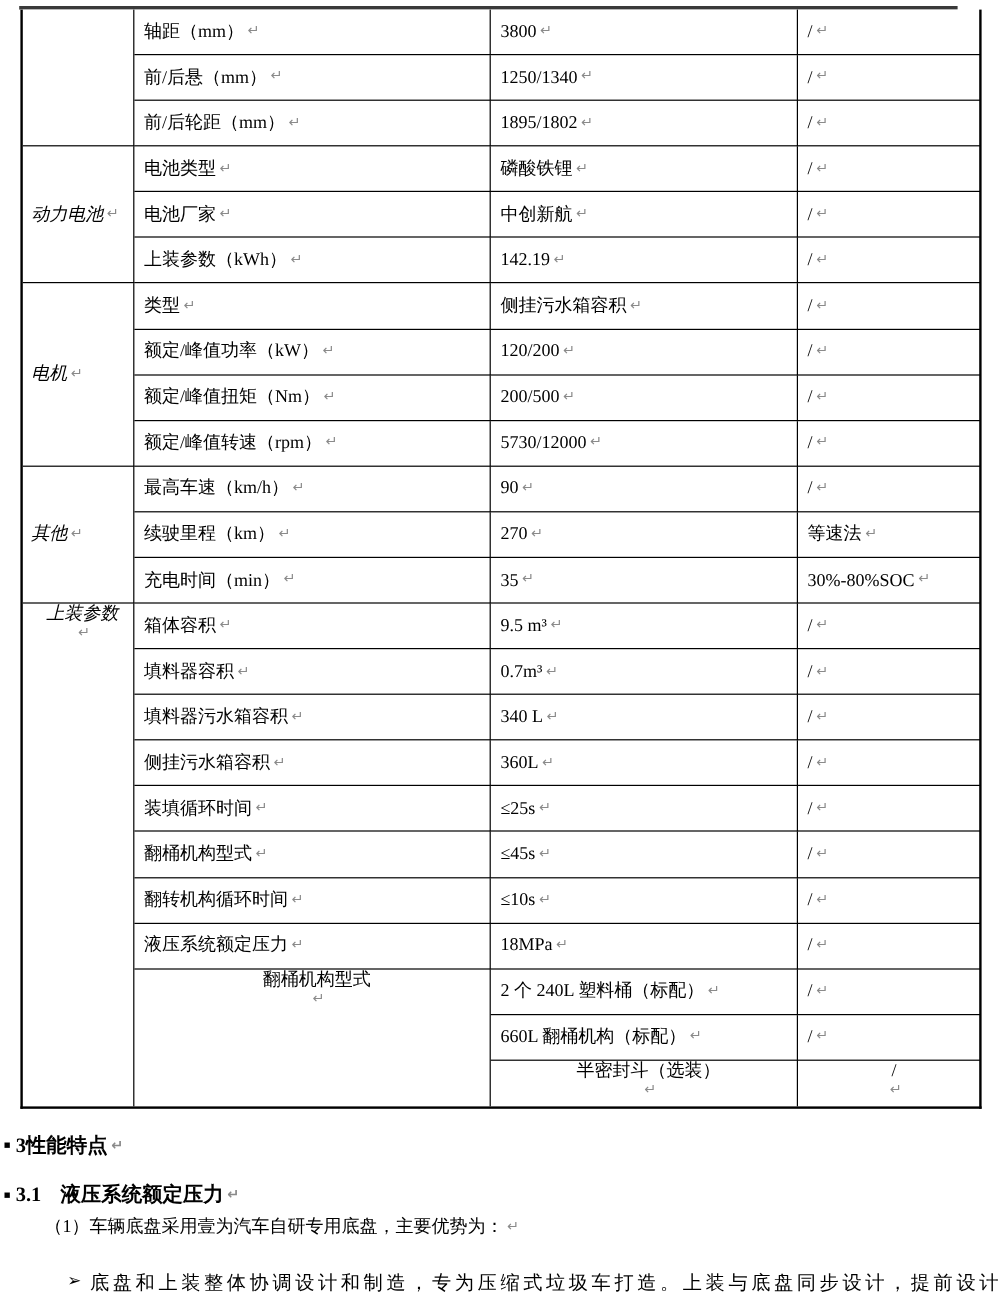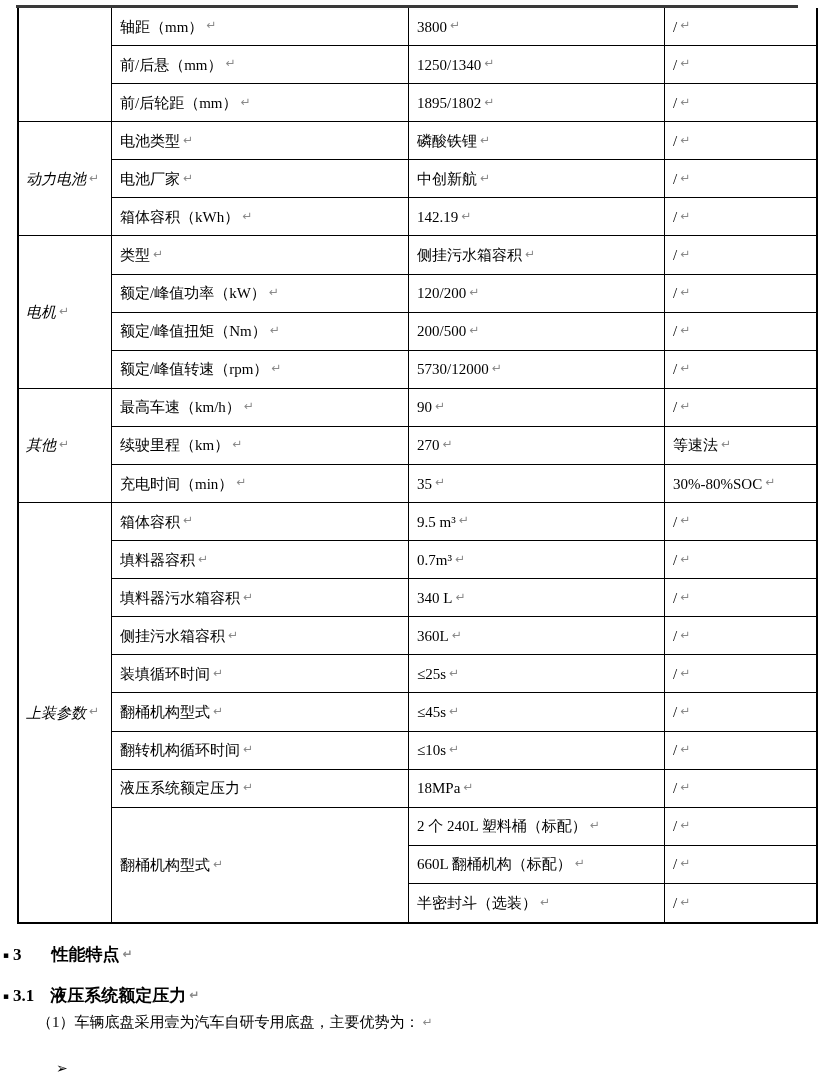--- a/index.html
+++ b/index.html
@@ -20,32 +20,32 @@
     border-left:2px solid #000; border-right:2px solid #000; border-bottom:2px solid #000;
     background:#fff;
   }
   .cell {
     border-right:1px solid #000; border-bottom:1px solid #000;
     display:flex; align-items:center; padding-left:8px;
     font-size:15px; line-height:1.2; white-space:nowrap; overflow:hidden;
   }
   .cat { padding-left:7px;font-style:italic; }
   .br0 { border-right:none; }
-  .bb0 { border-bottom:none; }
+  .bb0 { border-bottom:none;flex-direction:column; }
   .mk {
     color:#8a8a8a; font-size:12px; margin-left:3px; position:relative; top:-1px;
     font-family:"DejaVu Sans",sans-serif; flex:none;
   }
   
   .h { position:absolute; display:flex; align-items:center; font-weight:bold; }
   .h .sq { font-size:9px; position:relative; top:0px; font-family:"DejaVu Sans",sans-serif; }
   .h .num { font-size:17px; margin-left:4px; font-family:"Liberation Serif","DejaVu Serif",serif; }
   .h .ttl { font-size:17px; font-family:"Liberation Sans","DejaVu Sans",sans-serif; }
   .h1 { left:3px; top:943px; }
-  .h1 .ttl { margin-left:30px; }
+  .h1 .ttl { }
   .h2 { left:3px; top:984px; }
   .h2 .ttl { margin-left:16px; }
   .para { position:absolute; left:37px; top:972px; font-size:15px; display:flex; align-items:center;margin-top:41px; }
   .bullet-arrow { position:absolute; left:56px; top:1060px; font-size:14px; font-family:"DejaVu Sans",sans-serif; }
   .bullet-text { position:absolute; left:75px; top:1059px; width:748px; font-size:16px; letter-spacing:3px; white-space:nowrap; }
 </style>
 </head>
 <body>
 
 <div class="page">
@@ -87,21 +87,21 @@
       </div>
     <div class="cell" style="grid-area:4/2/5/3">
         <span>电池类型</span>
         <span class="mk">↵</span>
       </div>
     <div class="cell" style="grid-area:5/2/6/3">
         <span>电池厂家</span>
         <span class="mk">↵</span>
       </div>
     <div class="cell" style="grid-area:6/2/7/3">
-        <span>箱体容积（kWh）</span>
+        <span>上装参数（kWh）</span>
         <span class="mk">↵</span>
       </div>
     <div class="cell" style="grid-area:7/2/8/3">
         <span>类型</span>
         <span class="mk">↵</span>
       </div>
     <div class="cell" style="grid-area:8/2/9/3">
         <span>额定/峰值功率（kW）</span>
         <span class="mk">↵</span>
       </div>
@@ -370,13 +370,14 @@
     <span class="ttl">液压系统额定压力</span>
     <span class="mk">↵</span>
   </div>
 
   <div class="para">
     <span>（1）车辆底盘采用壹为汽车自研专用底盘，主要优势为：</span>
     <span class="mk">↵</span>
   </div>
 
   <span class="bullet-arrow">➢</span>
+  <div class="bullet-text">底盘和上装整体协调设计和制造，专为压缩式垃圾车打造。上装与底盘同步设计，提前设计</div>
 </div>
 
 </body></html>

